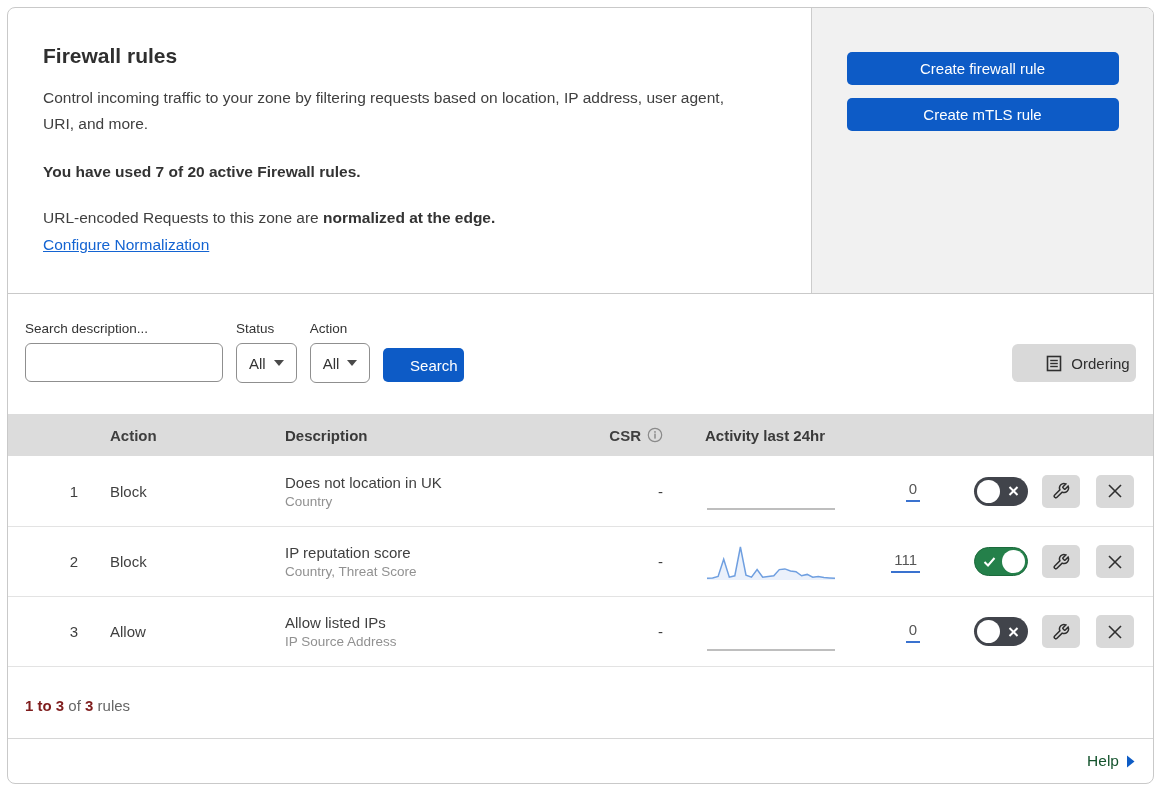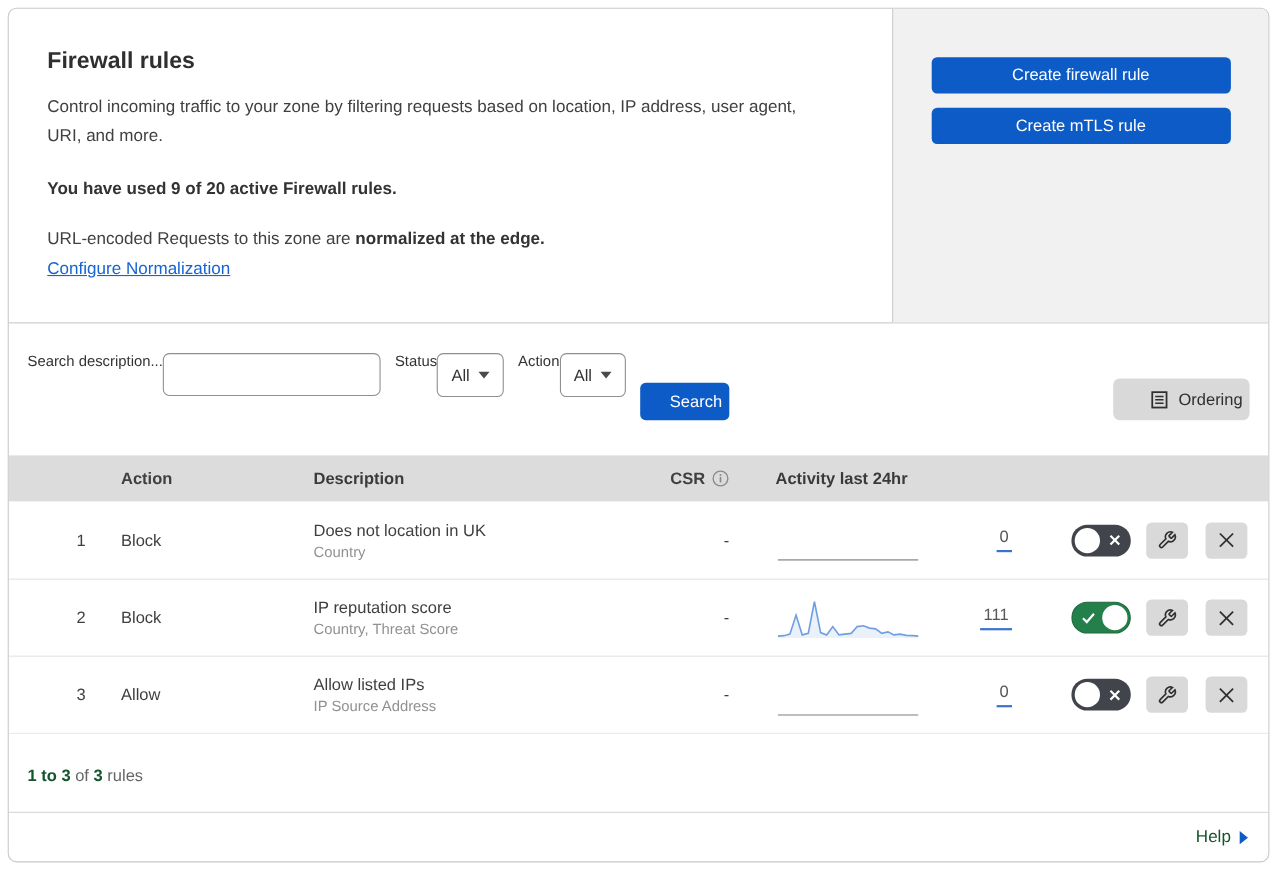--- a/index.html
+++ b/index.html
@@ -36,21 +36,21 @@
     border-radius: 5px; font-size: 15px; font-family: inherit; cursor: pointer;
   }
   .btn-primary.small { width: 81px; height: 34px; padding-left: 20px; }
 
   
   .filters {
     height: 120px; padding: 27px 17px 0 17px;
     display: flex; justify-content: space-between; align-items: flex-start;
   }
   .filters-left { display: flex; gap: 13px; align-items: flex-start; }
-  .fgroup { display: flex; flex-direction: row; }
+  .fgroup { display: flex; flex-direction: column; }
   .flabel { font-size: 13.5px; color: #333; margin-bottom: 7px; }
   .search-box {
     width: 198px; height: 39px; border: 1px solid #8f8f8f; border-radius: 6px;
     display: flex; align-items: center; padding: 0 10px; background: #fff;
   }
   .search-box input { border: none; outline: none; flex: 1; font-size: 14px; font-family: inherit; margin-left: 8px; background: transparent; }
   .select-box {
     height: 40px; border: 1px solid #8f8f8f; border-radius: 6px; background: #fff;
     display: flex; align-items: center; gap: 8px; padding: 0 12px; font-size: 15px; color: #333; cursor: pointer;
   }
@@ -96,34 +96,34 @@
   .toggle[data-state="off"] .t-x { display: block; }
   .toggle[data-state="on"] .t-check { display: block; }
 
   .icon-btn {
     width: 38px; height: 33px; background: #d9d9d9; border: none; border-radius: 5px;
     display: flex; align-items: center; justify-content: center; cursor: pointer;
   }
 
   
   .tfoot { height: 71px; padding: 30px 0 0 17px; font-size: 15px; color: #666; }
-  .tfoot b { color: #14532d; }
+  .tfoot b { color: #7f1d1d; }
   .help-bar { border-top: 1px solid #d6d6d6; height: 45px; display: flex; align-items: center; justify-content: flex-end; padding-right: 18px; }
   .help-link { display: inline-flex; align-items: center; gap: 7px; color: #14532d; font-size: 15.5px; cursor: pointer; text-decoration: none; }
 </style>
 </head>
 <body>
 
 <div class="card">
 
   <div class="hdr">
     <div class="hdr-left">
       <div class="hdr-title">Firewall rules</div>
       <div class="hdr-desc">Control incoming traffic to your zone by filtering requests based on location, IP address, user agent, URI, and more.</div>
-      <div class="hdr-usage">You have used 9 of 20 active Firewall rules.</div>
+      <div class="hdr-usage">You have used 7 of 20 active Firewall rules.</div>
       <div class="hdr-norm">
         <span>URL-encoded Requests to this zone are </span><b>normalized at the edge.</b>
       </div>
       <a class="hdr-link">Configure Normalization</a>
     </div>
     <div class="hdr-right">
       <button class="btn-primary">Create firewall rule</button>
       <button class="btn-primary">Create mTLS rule</button>
     </div>
   </div>

